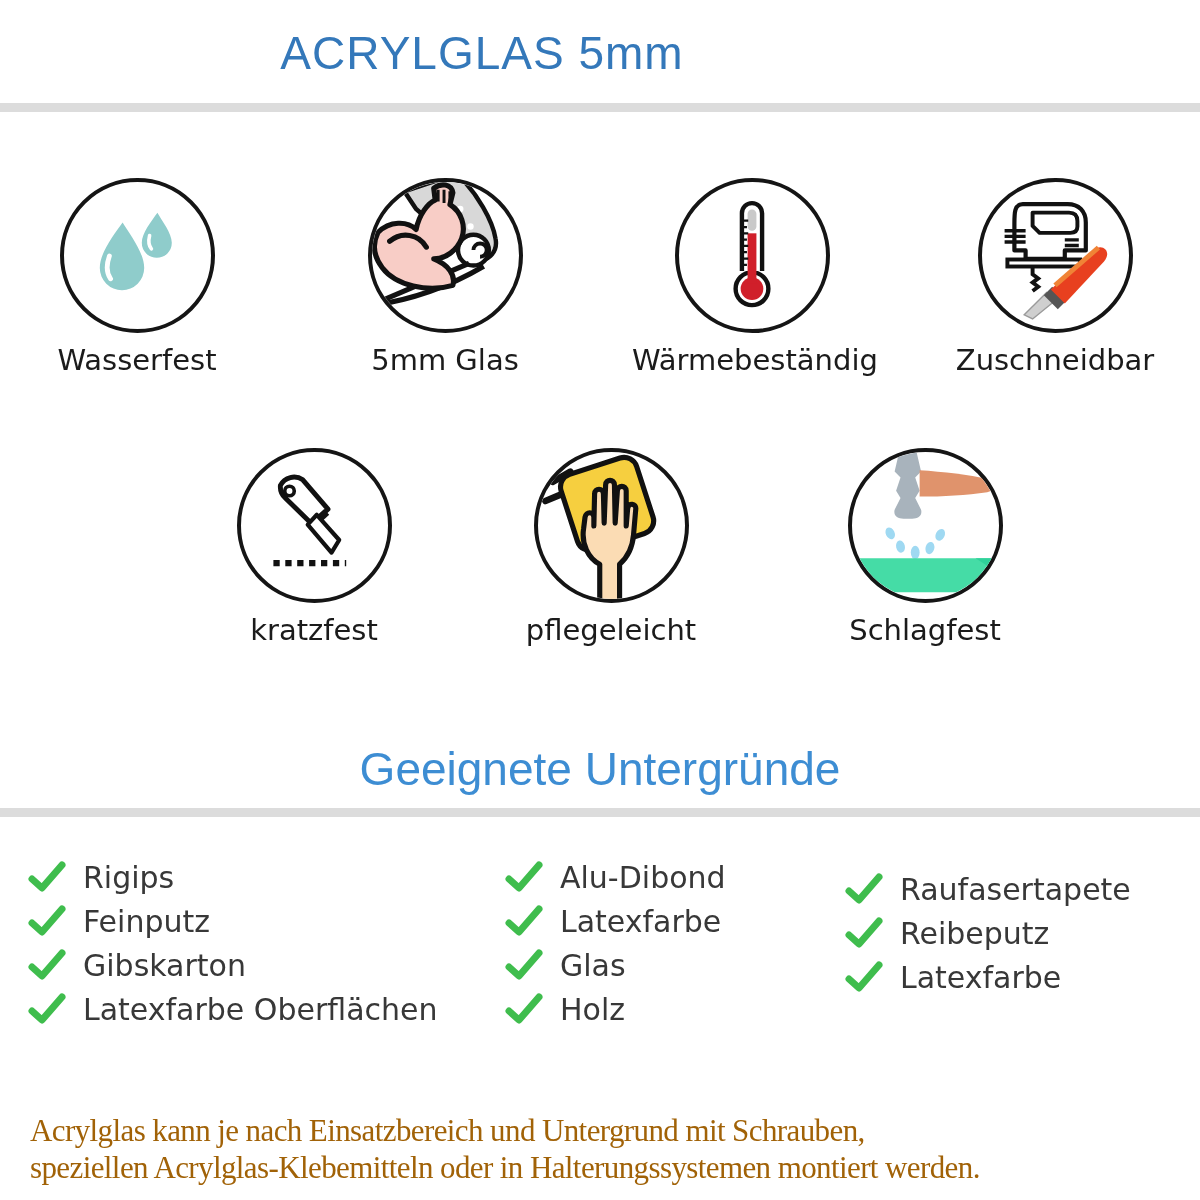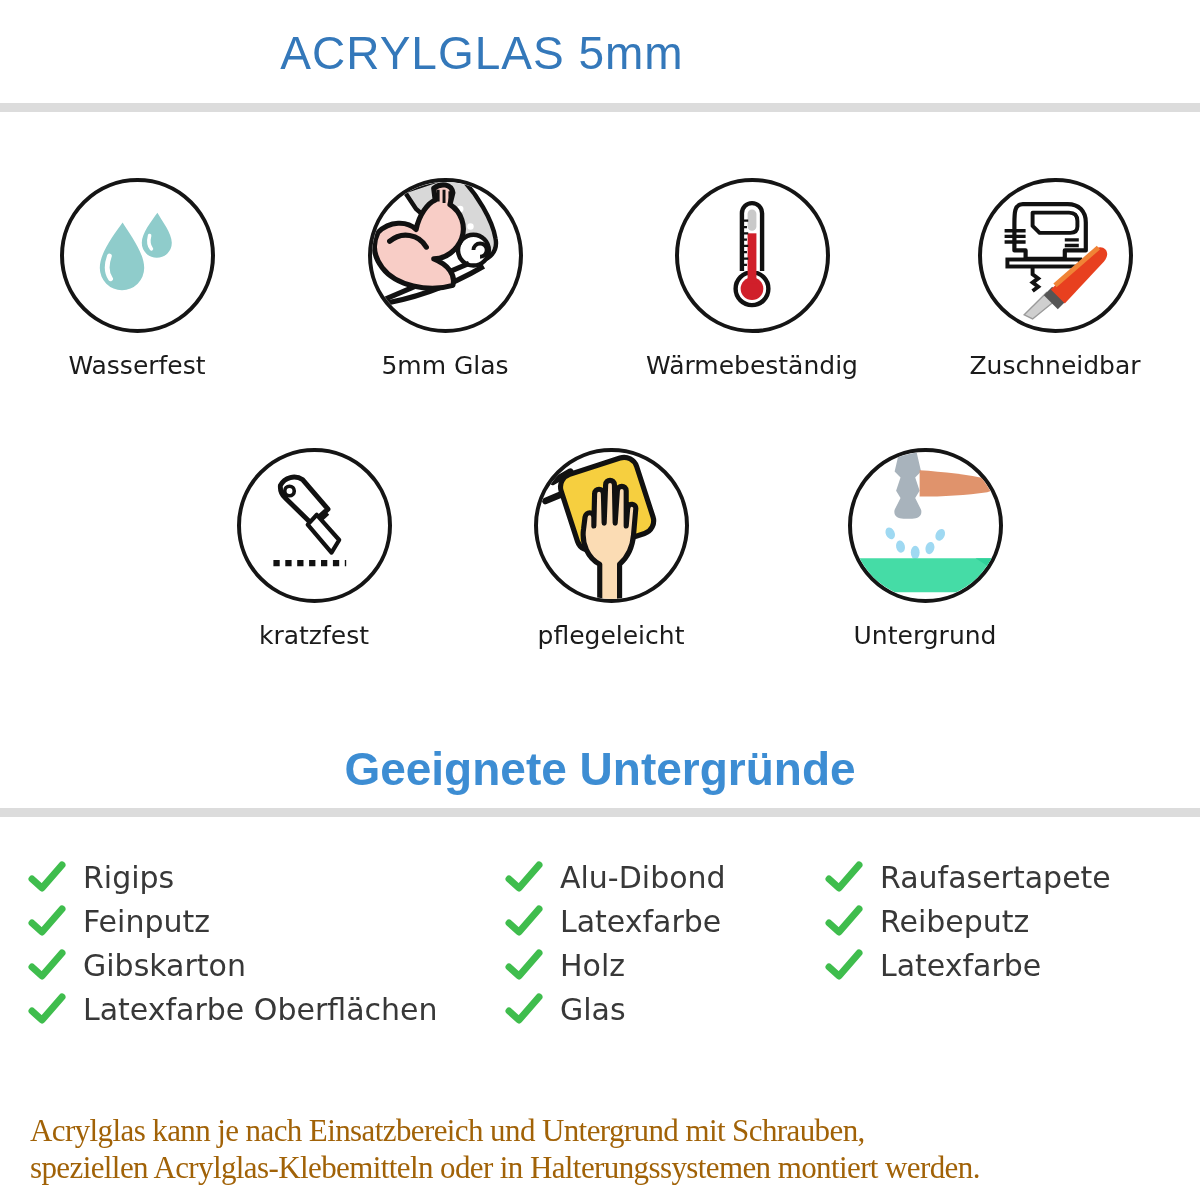--- a/index.html
+++ b/index.html
@@ -15,29 +15,29 @@
   .divider{position:absolute;left:0;width:1200px;height:9px;background:#dcdcdc;}
   #divider1{top:103px;}
   #divider2{top:808px;}
   .feature{position:absolute;width:240px;text-align:center;}
   .circle{
     width:155px;height:155px;border:4px solid #151515;border-radius:50%;
     margin:0 auto;background:#fff;box-sizing:border-box;overflow:hidden;
     display:flex;align-items:center;justify-content:center;
   }
   .label{
-    margin-top:18px;font-size:25px;color:#1b1b1b;white-space:nowrap;
+    margin-top:10px;font-size:29px;color:#1b1b1b;white-space:nowrap;
   }
   .heading{
     position:absolute;top:742px;left:0;width:1200px;text-align:center;
-    font-family:"Liberation Sans", sans-serif;font-size:46px;font-weight:700;color:#3d8dd3;
+    font-family:"Liberation Sans", sans-serif;font-size:46px;font-weight:400;color:#3d8dd3;
   }
   .checklist{position:absolute;top:855px;left:0;width:968px;height:230px;}
   .col{position:absolute;top:0;}
-  #col1{left:28px;} #col2{left:505px;} #col3{left:825px;}
+  #col1{left:28px;} #col2{left:505px;} #col3{left:845px;margin-top:12px;}
   .check-row{display:flex;align-items:center;height:44px;}
   .check-row svg{width:38px;height:34px;margin-right:17px;flex:none;}
   .check-row .txt{font-size:30px;color:#383838;white-space:nowrap;}
   .footer{
     position:absolute;left:30px;top:1112px;width:1170px;
     font-family:Liberation Serif, serif;font-size:31px;line-height:37px;
     color:#a16207;letter-spacing:-0.6px;white-space:nowrap;
   }
 </style>
 </head>
@@ -139,21 +139,21 @@
       <path d="M46 12 C62 13 80 15 92 18 C98 20 98 26 92 27 C78 29 62 30 46 30 Z" fill="#e0936c"></path>
       <ellipse cx="26" cy="55" rx="3" ry="4.2" fill="#9fd9f2" transform="rotate(-25 26 55)"></ellipse>
       <ellipse cx="33" cy="64" rx="3" ry="4.2" fill="#9fd9f2" transform="rotate(-12 33 64)"></ellipse>
       <ellipse cx="43" cy="68" rx="3" ry="4.5" fill="#9fd9f2"></ellipse>
       <ellipse cx="53" cy="65" rx="3" ry="4.2" fill="#9fd9f2" transform="rotate(14 53 65)"></ellipse>
       <ellipse cx="60" cy="56" rx="3" ry="4.2" fill="#9fd9f2" transform="rotate(28 60 56)"></ellipse>
       <rect x="-10" y="72" width="116" height="23" rx="3" fill="#45dca6"></rect>
       <path d="M84 72 L106 72 L106 86 Z" fill="#2fd19a"></path>
     </svg>
   </div>
-  <div class="label">Untergrund</div>
+  <div class="label">Schlagfest</div>
 </div>
 
 <div class="heading">Geeignete Untergründe</div>
 <div class="divider" id="divider2"></div>
 
 <div class="checklist">
   <div class="col" id="col1">
     <div class="check-row">
       <svg viewBox="0 0 38 34">
           <path d="M4 19 L14 28 L34 5" fill="none" stroke="#3fbd4d" stroke-width="7" stroke-linecap="round" stroke-linejoin="round"></path>
@@ -189,27 +189,27 @@
     <div class="check-row">
       <svg viewBox="0 0 38 34">
           <path d="M4 19 L14 28 L34 5" fill="none" stroke="#3fbd4d" stroke-width="7" stroke-linecap="round" stroke-linejoin="round"></path>
         </svg>
       <span class="txt">Latexfarbe</span>
     </div>
     <div class="check-row">
       <svg viewBox="0 0 38 34">
           <path d="M4 19 L14 28 L34 5" fill="none" stroke="#3fbd4d" stroke-width="7" stroke-linecap="round" stroke-linejoin="round"></path>
         </svg>
+      <span class="txt">Glas</span>
+    </div>
+    <div class="check-row">
+      <svg viewBox="0 0 38 34">
+          <path d="M4 19 L14 28 L34 5" fill="none" stroke="#3fbd4d" stroke-width="7" stroke-linecap="round" stroke-linejoin="round"></path>
+        </svg>
       <span class="txt">Holz</span>
-    </div>
-    <div class="check-row">
-      <svg viewBox="0 0 38 34">
-          <path d="M4 19 L14 28 L34 5" fill="none" stroke="#3fbd4d" stroke-width="7" stroke-linecap="round" stroke-linejoin="round"></path>
-        </svg>
-      <span class="txt">Glas</span>
     </div>
   </div>
   <div class="col" id="col3">
     <div class="check-row">
       <svg viewBox="0 0 38 34">
           <path d="M4 19 L14 28 L34 5" fill="none" stroke="#3fbd4d" stroke-width="7" stroke-linecap="round" stroke-linejoin="round"></path>
         </svg>
       <span class="txt">Raufasertapete</span>
     </div>
     <div class="check-row">

